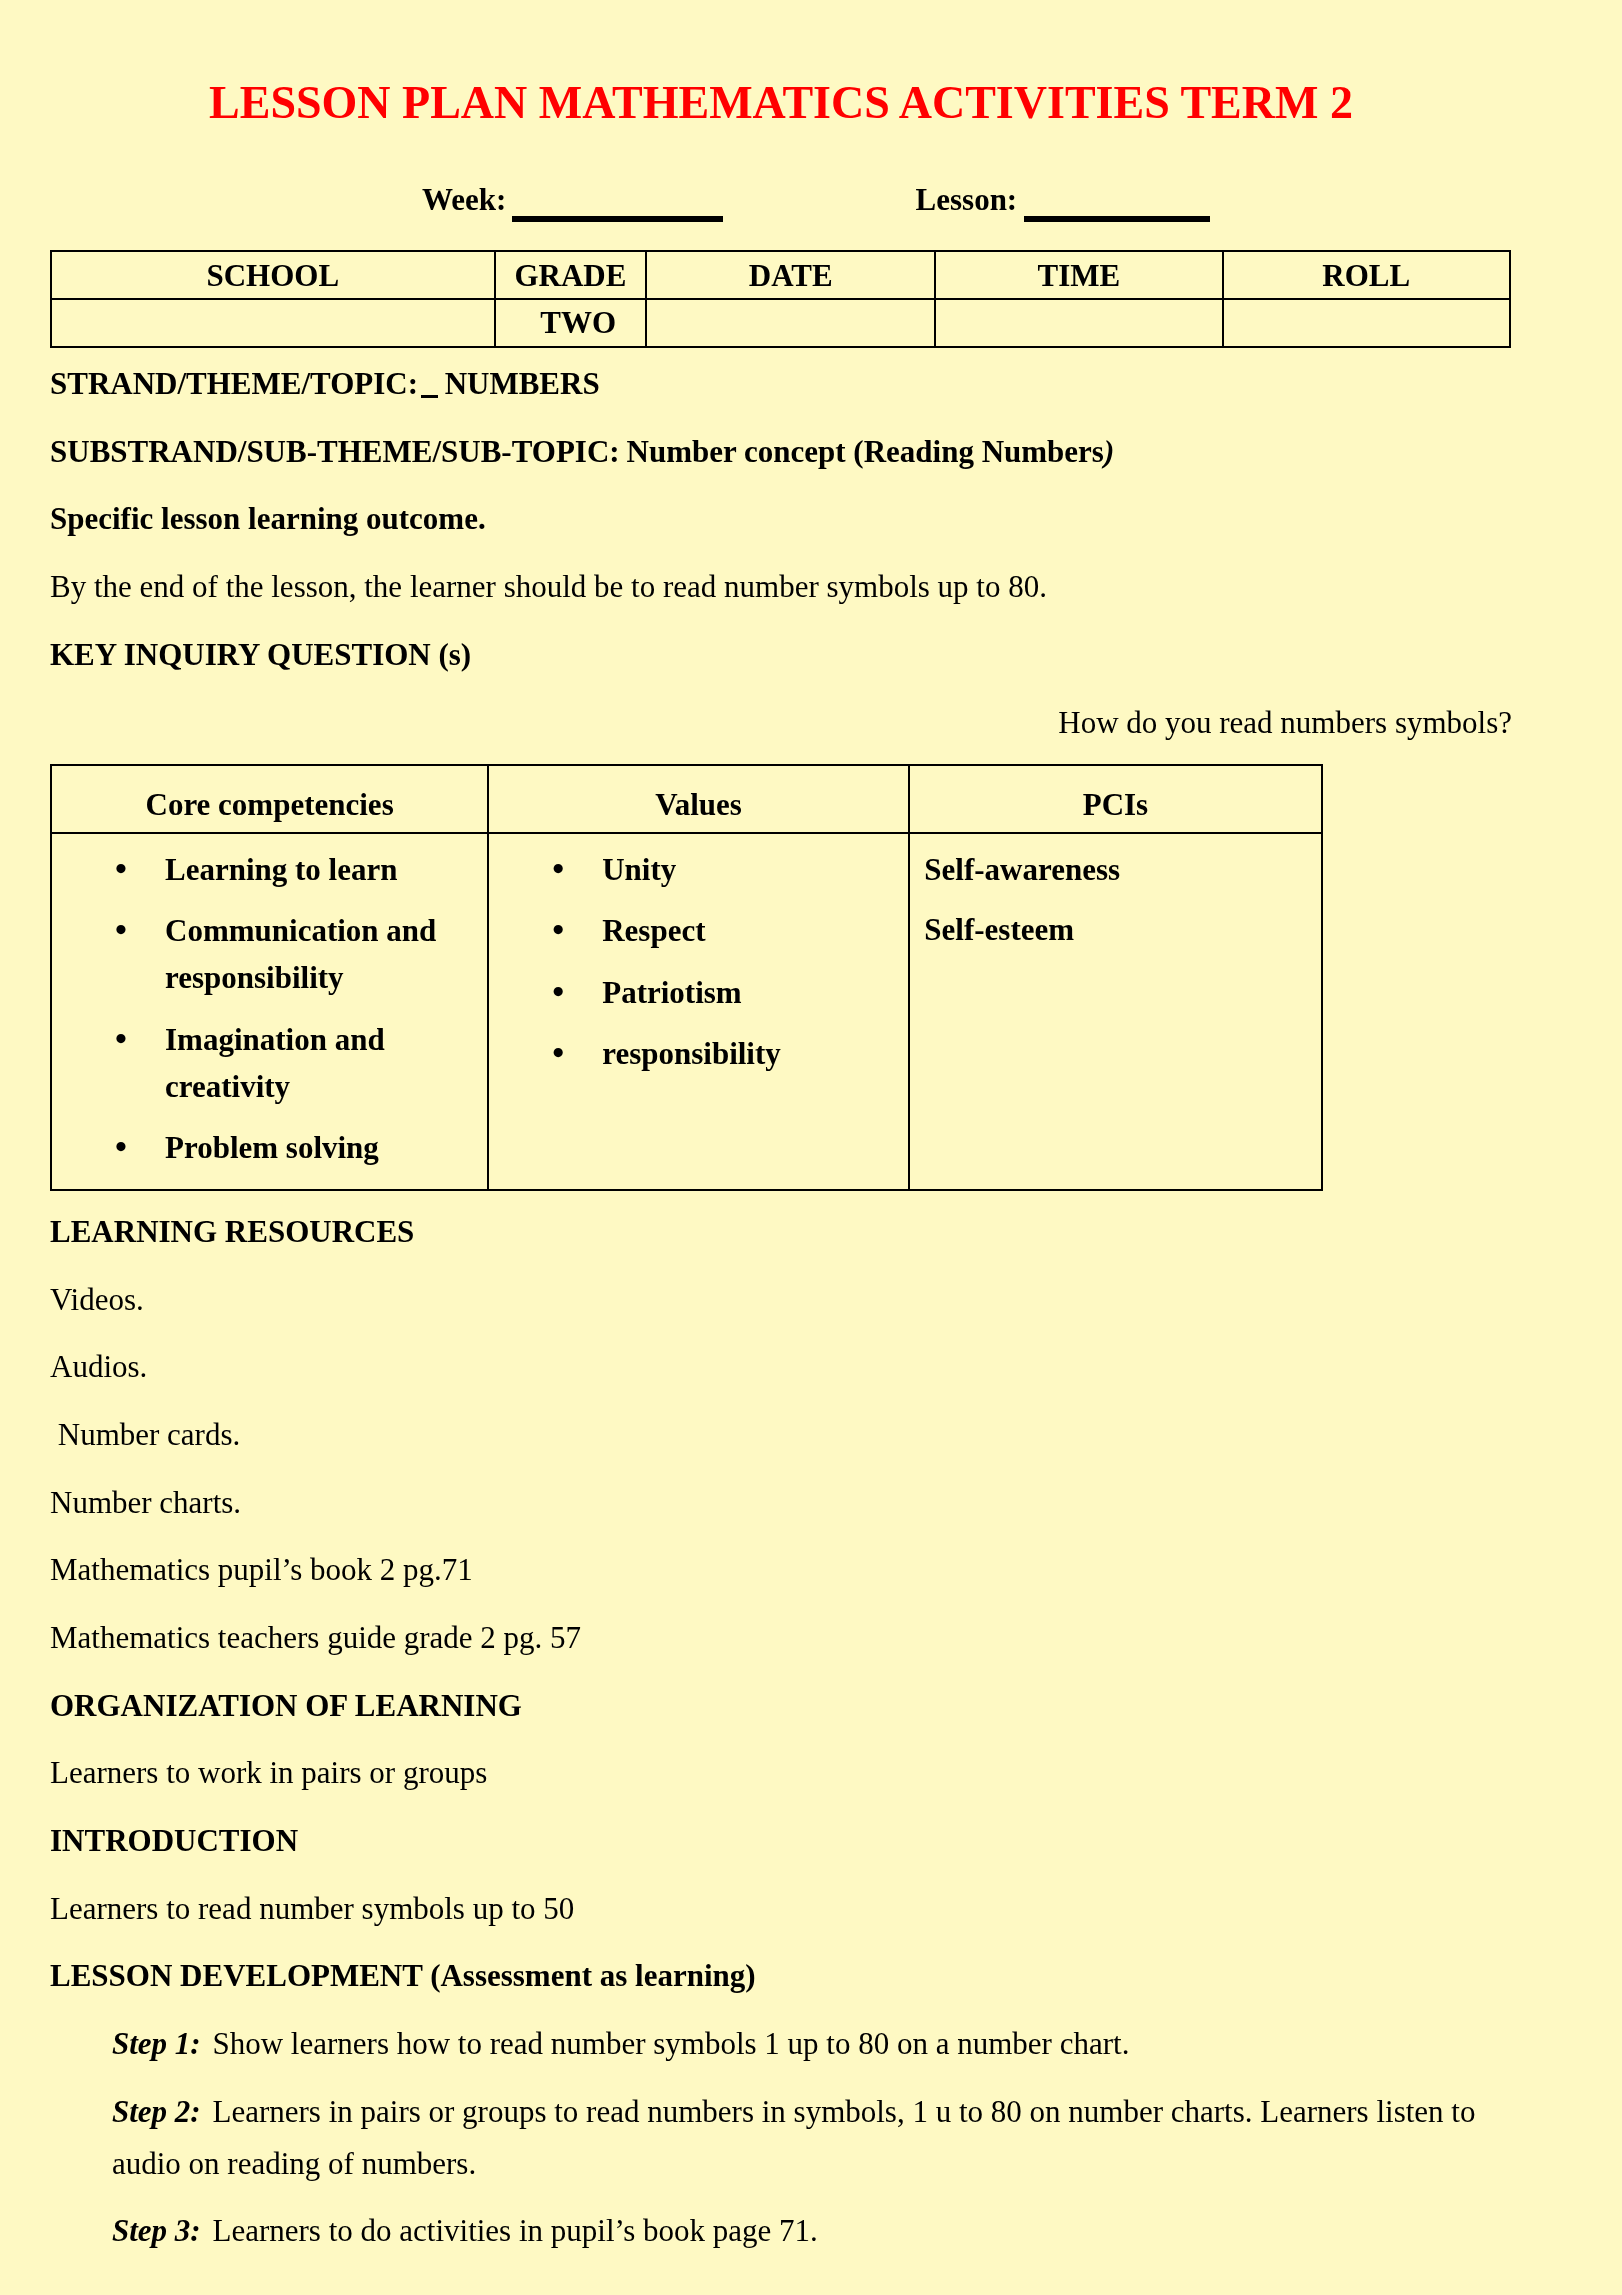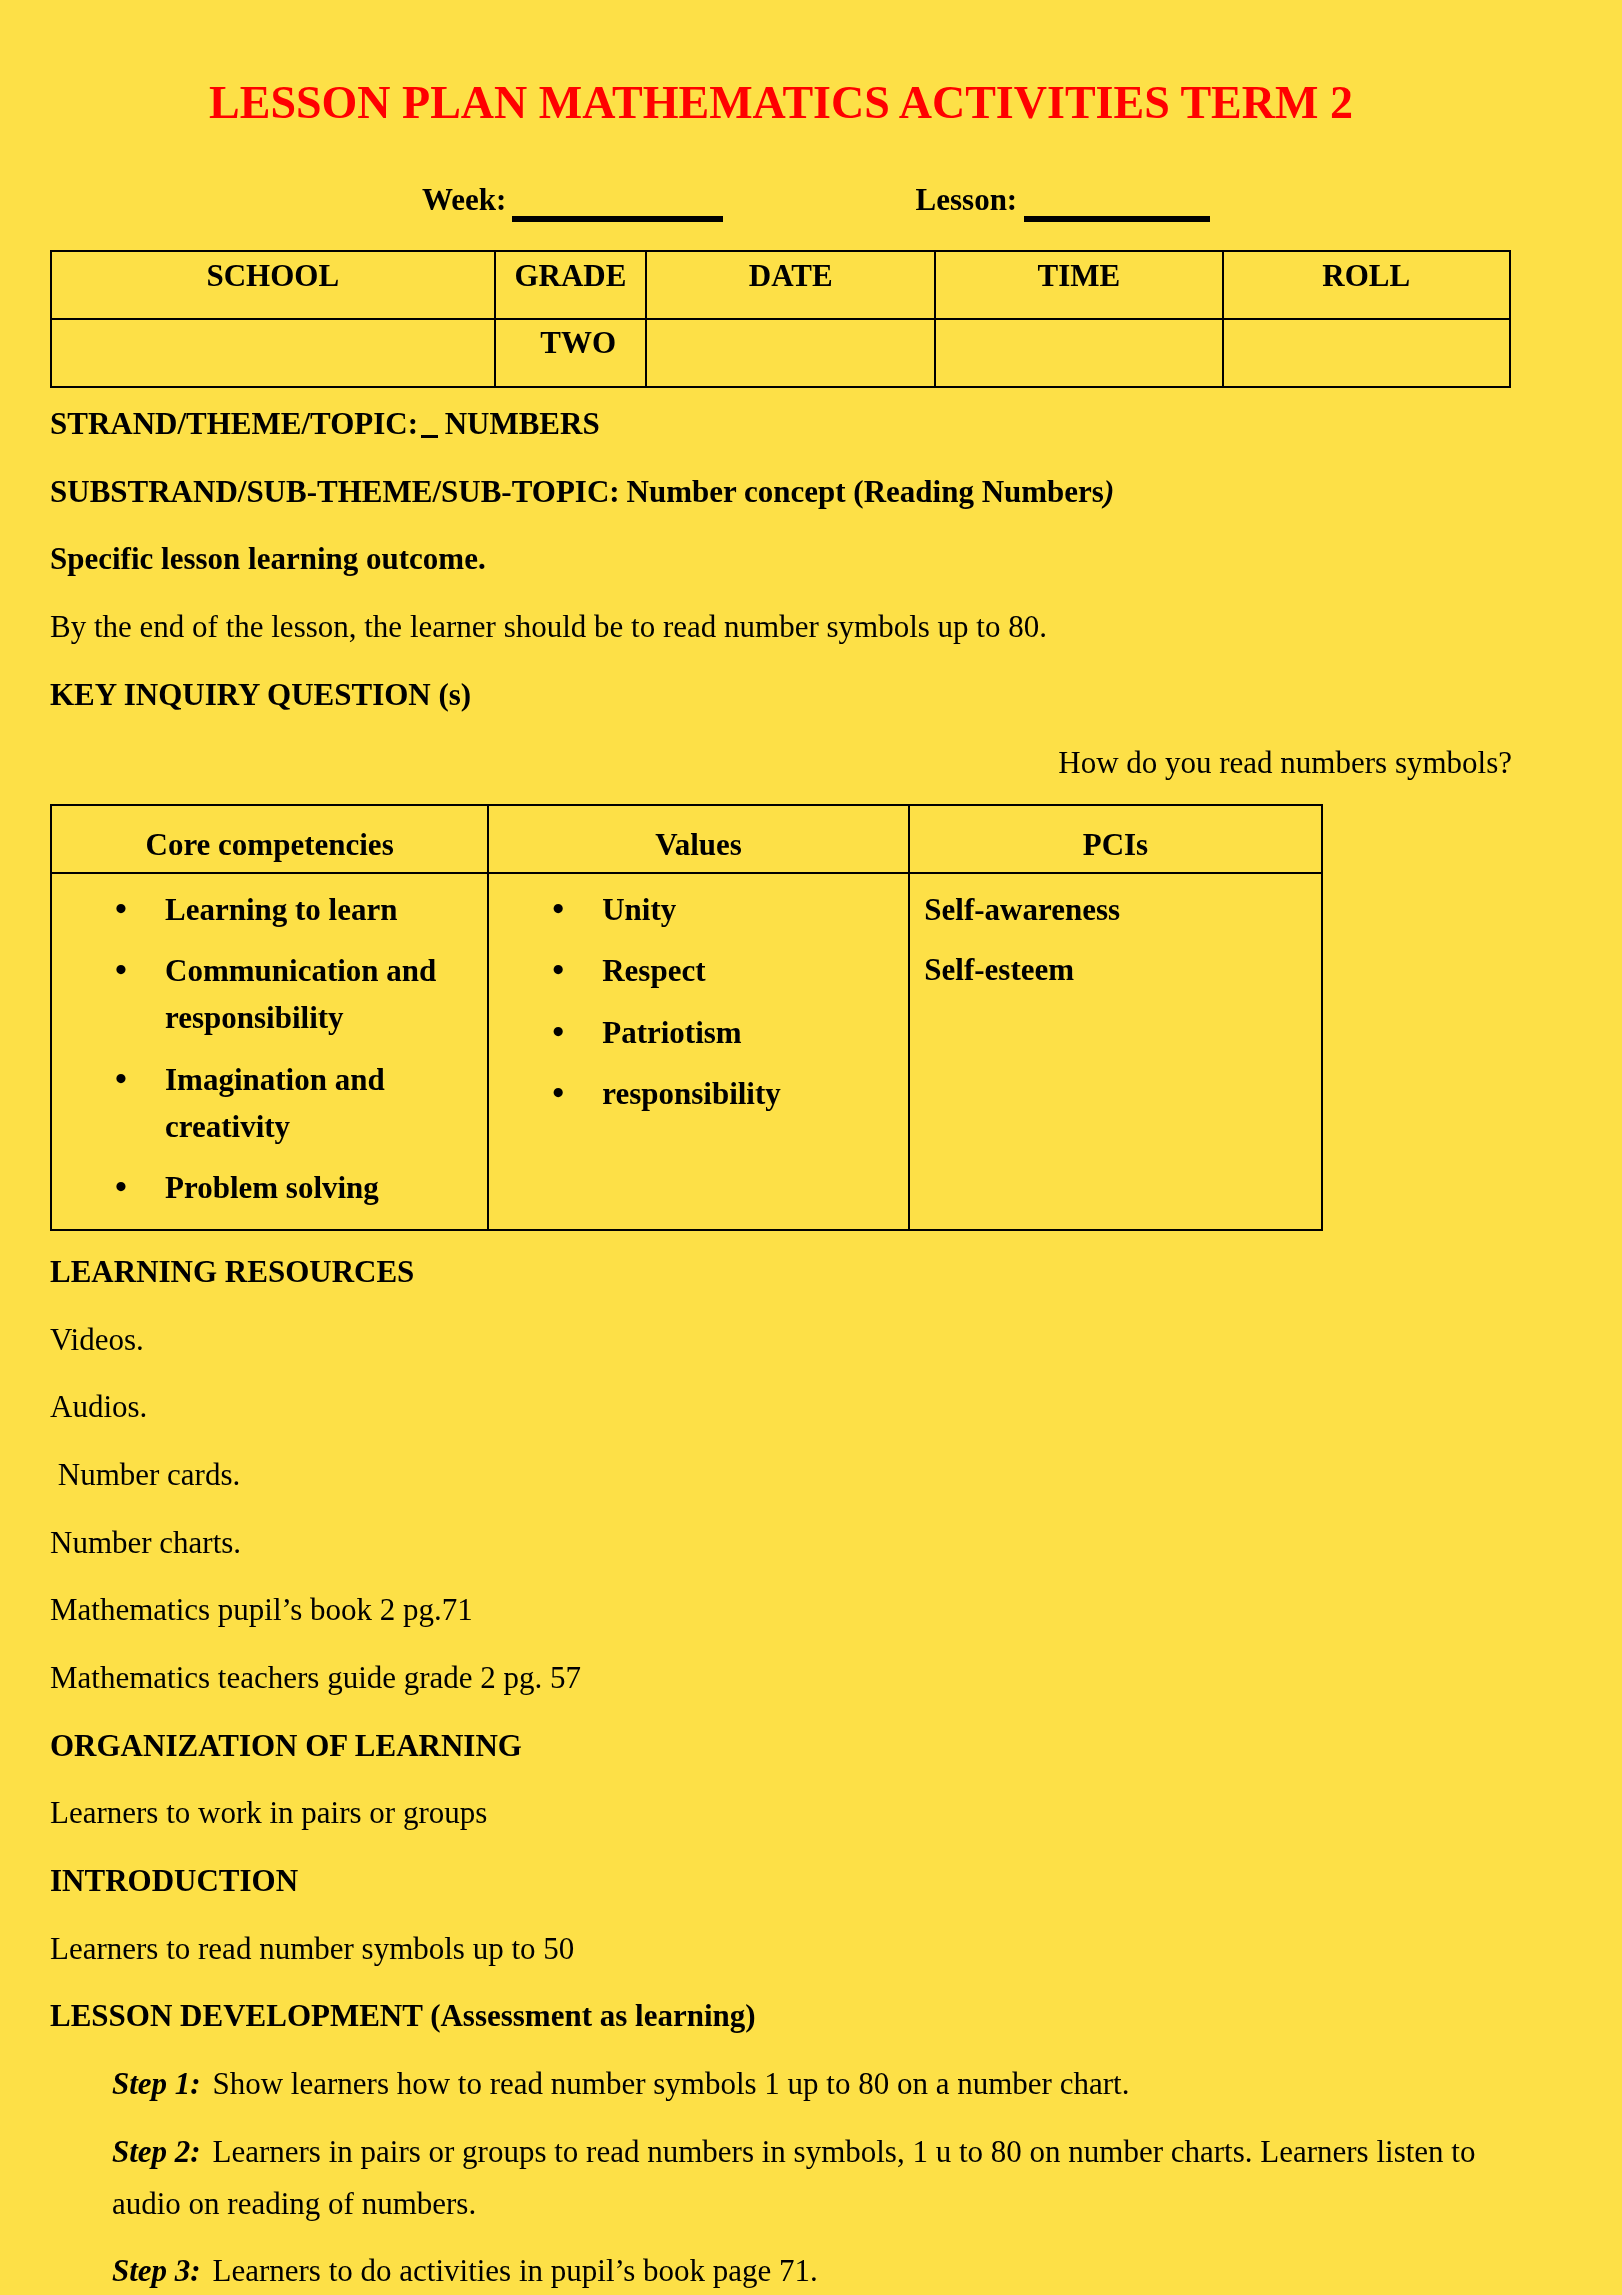--- a/index.html
+++ b/index.html
@@ -1,19 +1,19 @@
 <!DOCTYPE html>
 <html style="font-size:10.5px"><head>
 <meta charset="utf-8">
 <style>
   html,body{margin:0;padding:0;background:#ffffff;}
   .page{
     position:relative;
     width:1623px;height:2295px;
-    background:#fde047;
+    background:#fef9c3;
     font-family:"Liberation Serif","DejaVu Serif",serif;
     font-size:31px;
     color:#000000;
     box-sizing:border-box;
     padding:0 111px 0 50px;
     overflow:hidden;
   }
   .title{
     margin:73px 0 0 0;
     text-align:center;
@@ -36,21 +36,21 @@
     vertical-align:-11.8px;
   }
   .blank-week{width:211px;margin-left:5.2px;}
   .lesson-label{margin-left:193px;}
   .blank-lesson{width:186px;margin-left:6.5px;}
 
   table{border-collapse:collapse;table-layout:fixed;}
   td,th{border:2px solid #000;vertical-align:top;box-sizing:border-box;}
 
   .info-table{margin-top:23.6px;width:1461px;}
-  .info-table tr{height:68px;margin-left:28px;}
+  .info-table tr{height:48px;margin-left:28px;}
   .info-table th{font-size:31px;font-weight:bold;text-align:center;padding-top:6.5px;}
   .info-table td{padding:5.2px 0 0 15.7px;font-weight:bold;text-align:center;}
 
   p{margin:0 0 15.7px 0;line-height:52px;}
   .b{font-weight:bold;}
   .i{font-style:italic;}
   .bi{font-weight:bold;font-style:italic;}
   .pre{white-space:pre-wrap;}
   .strand{margin-top:10.5px;}
   .uspace{

